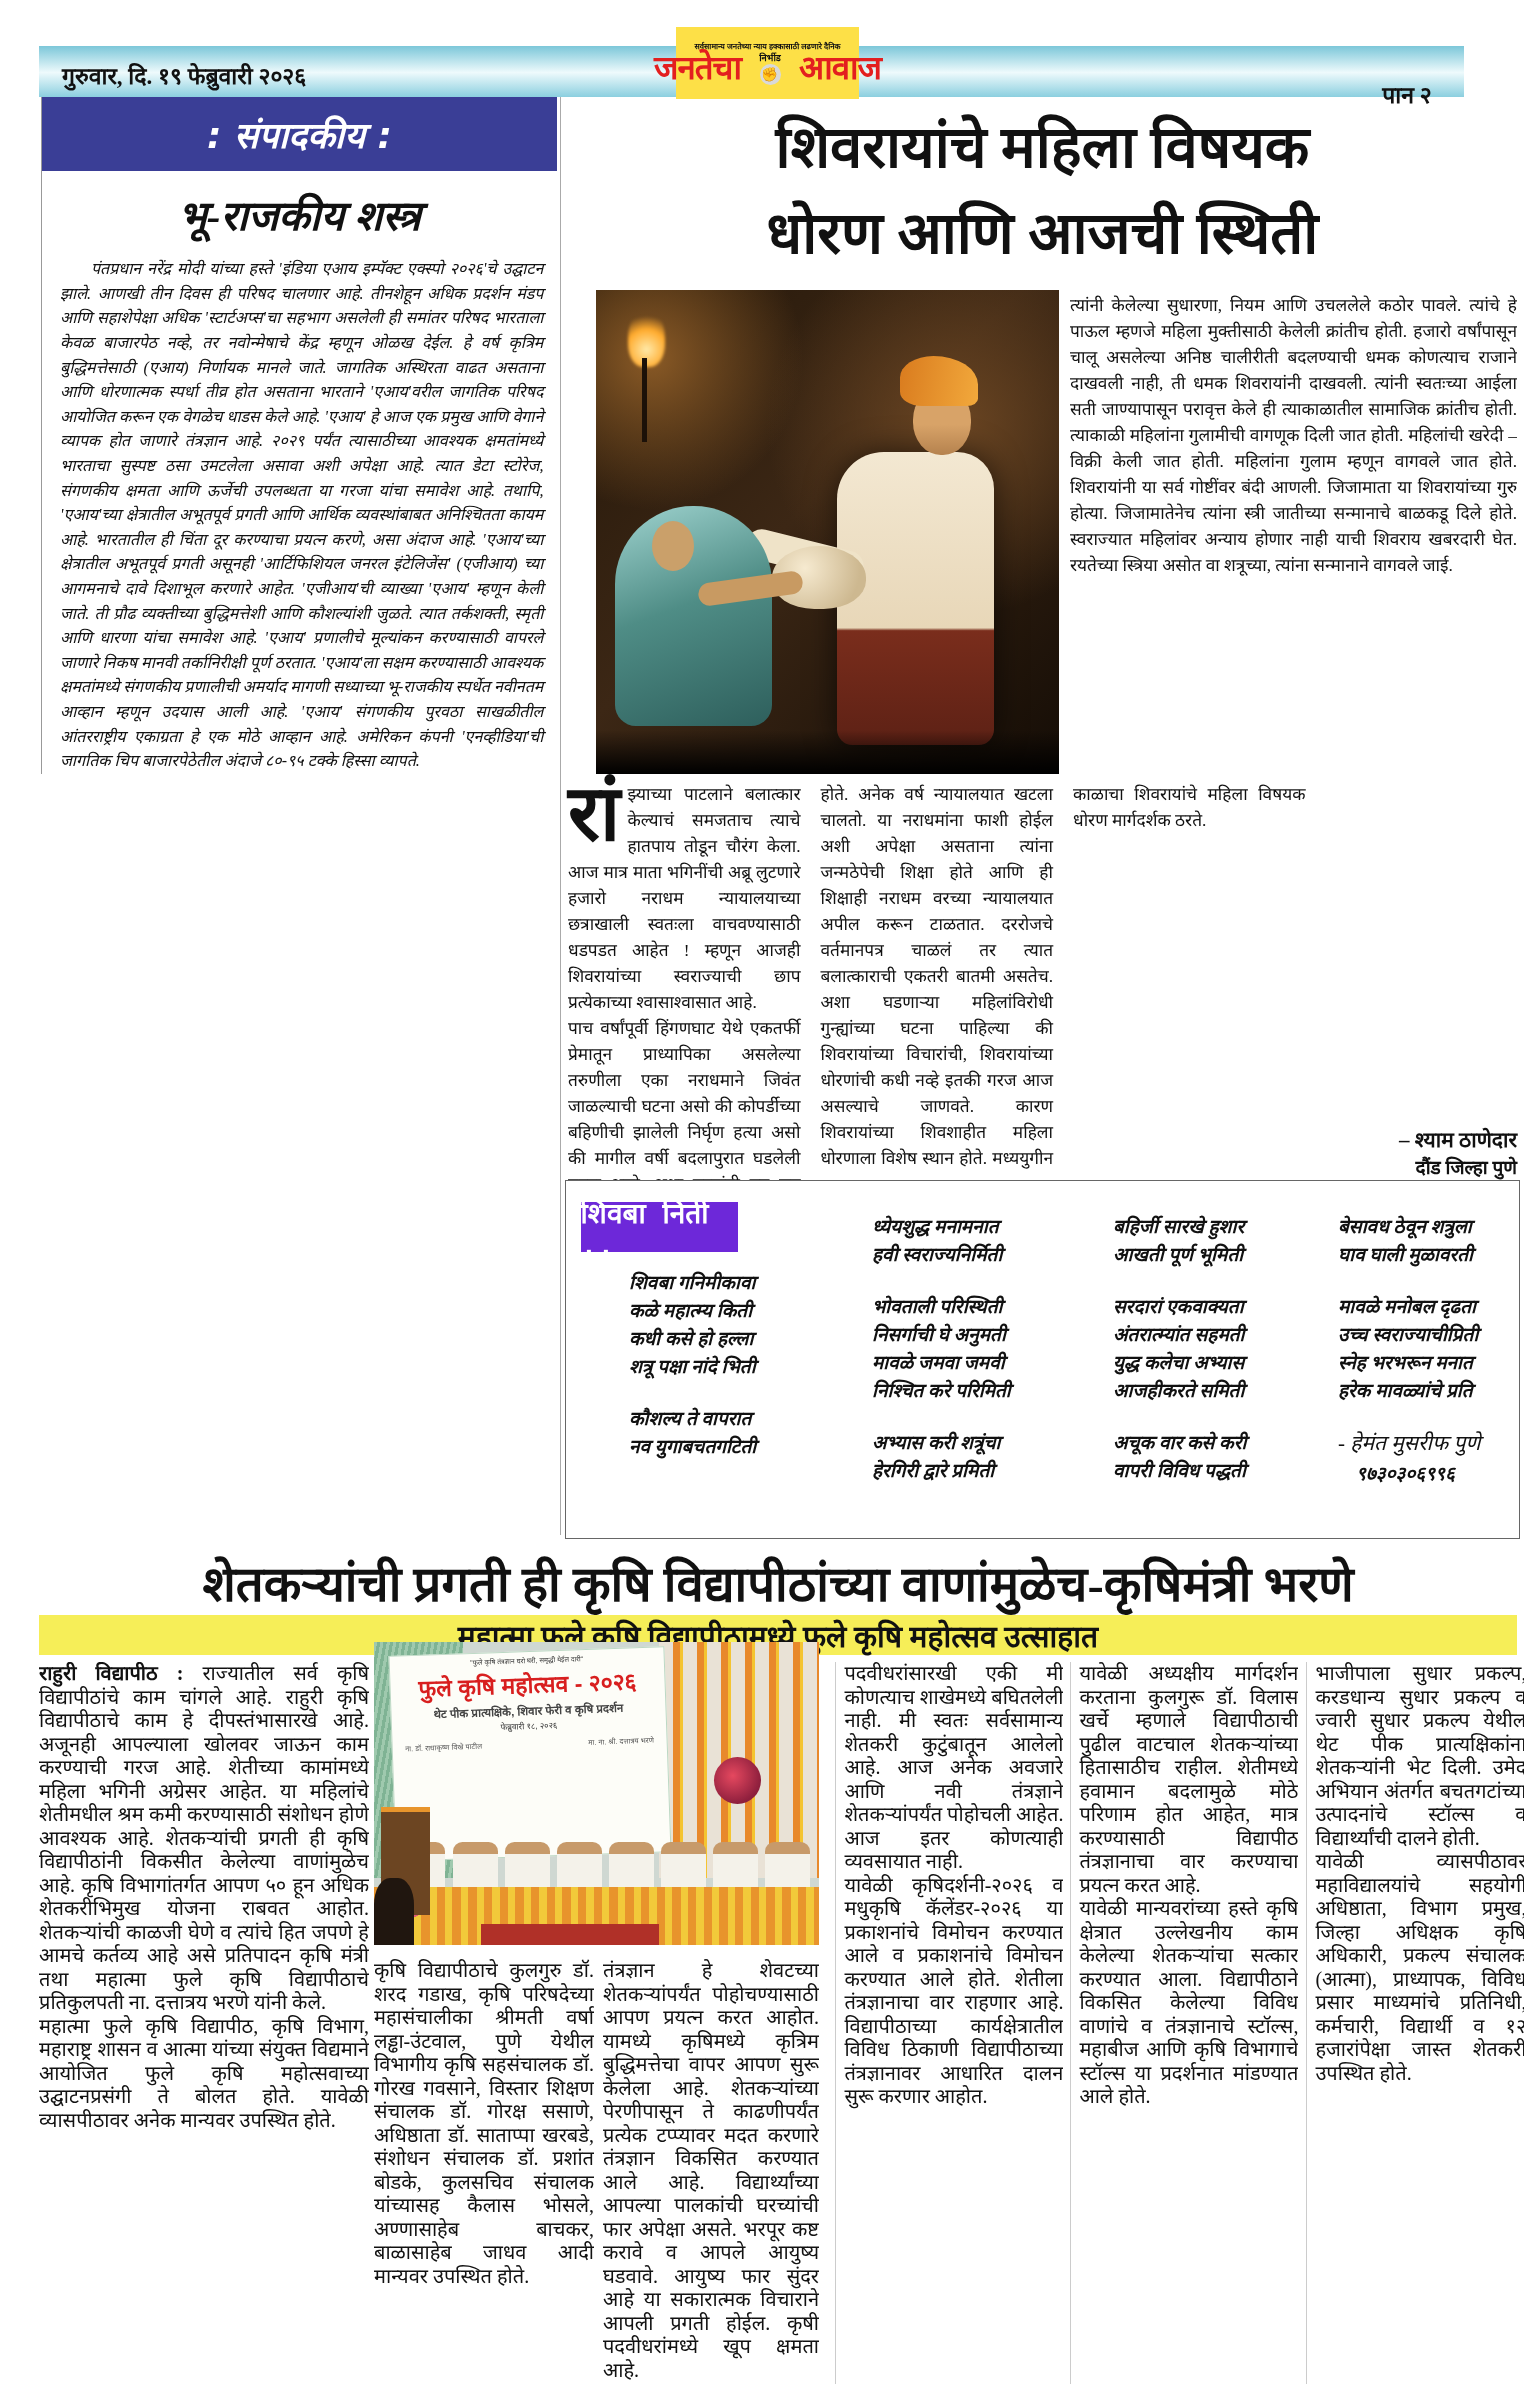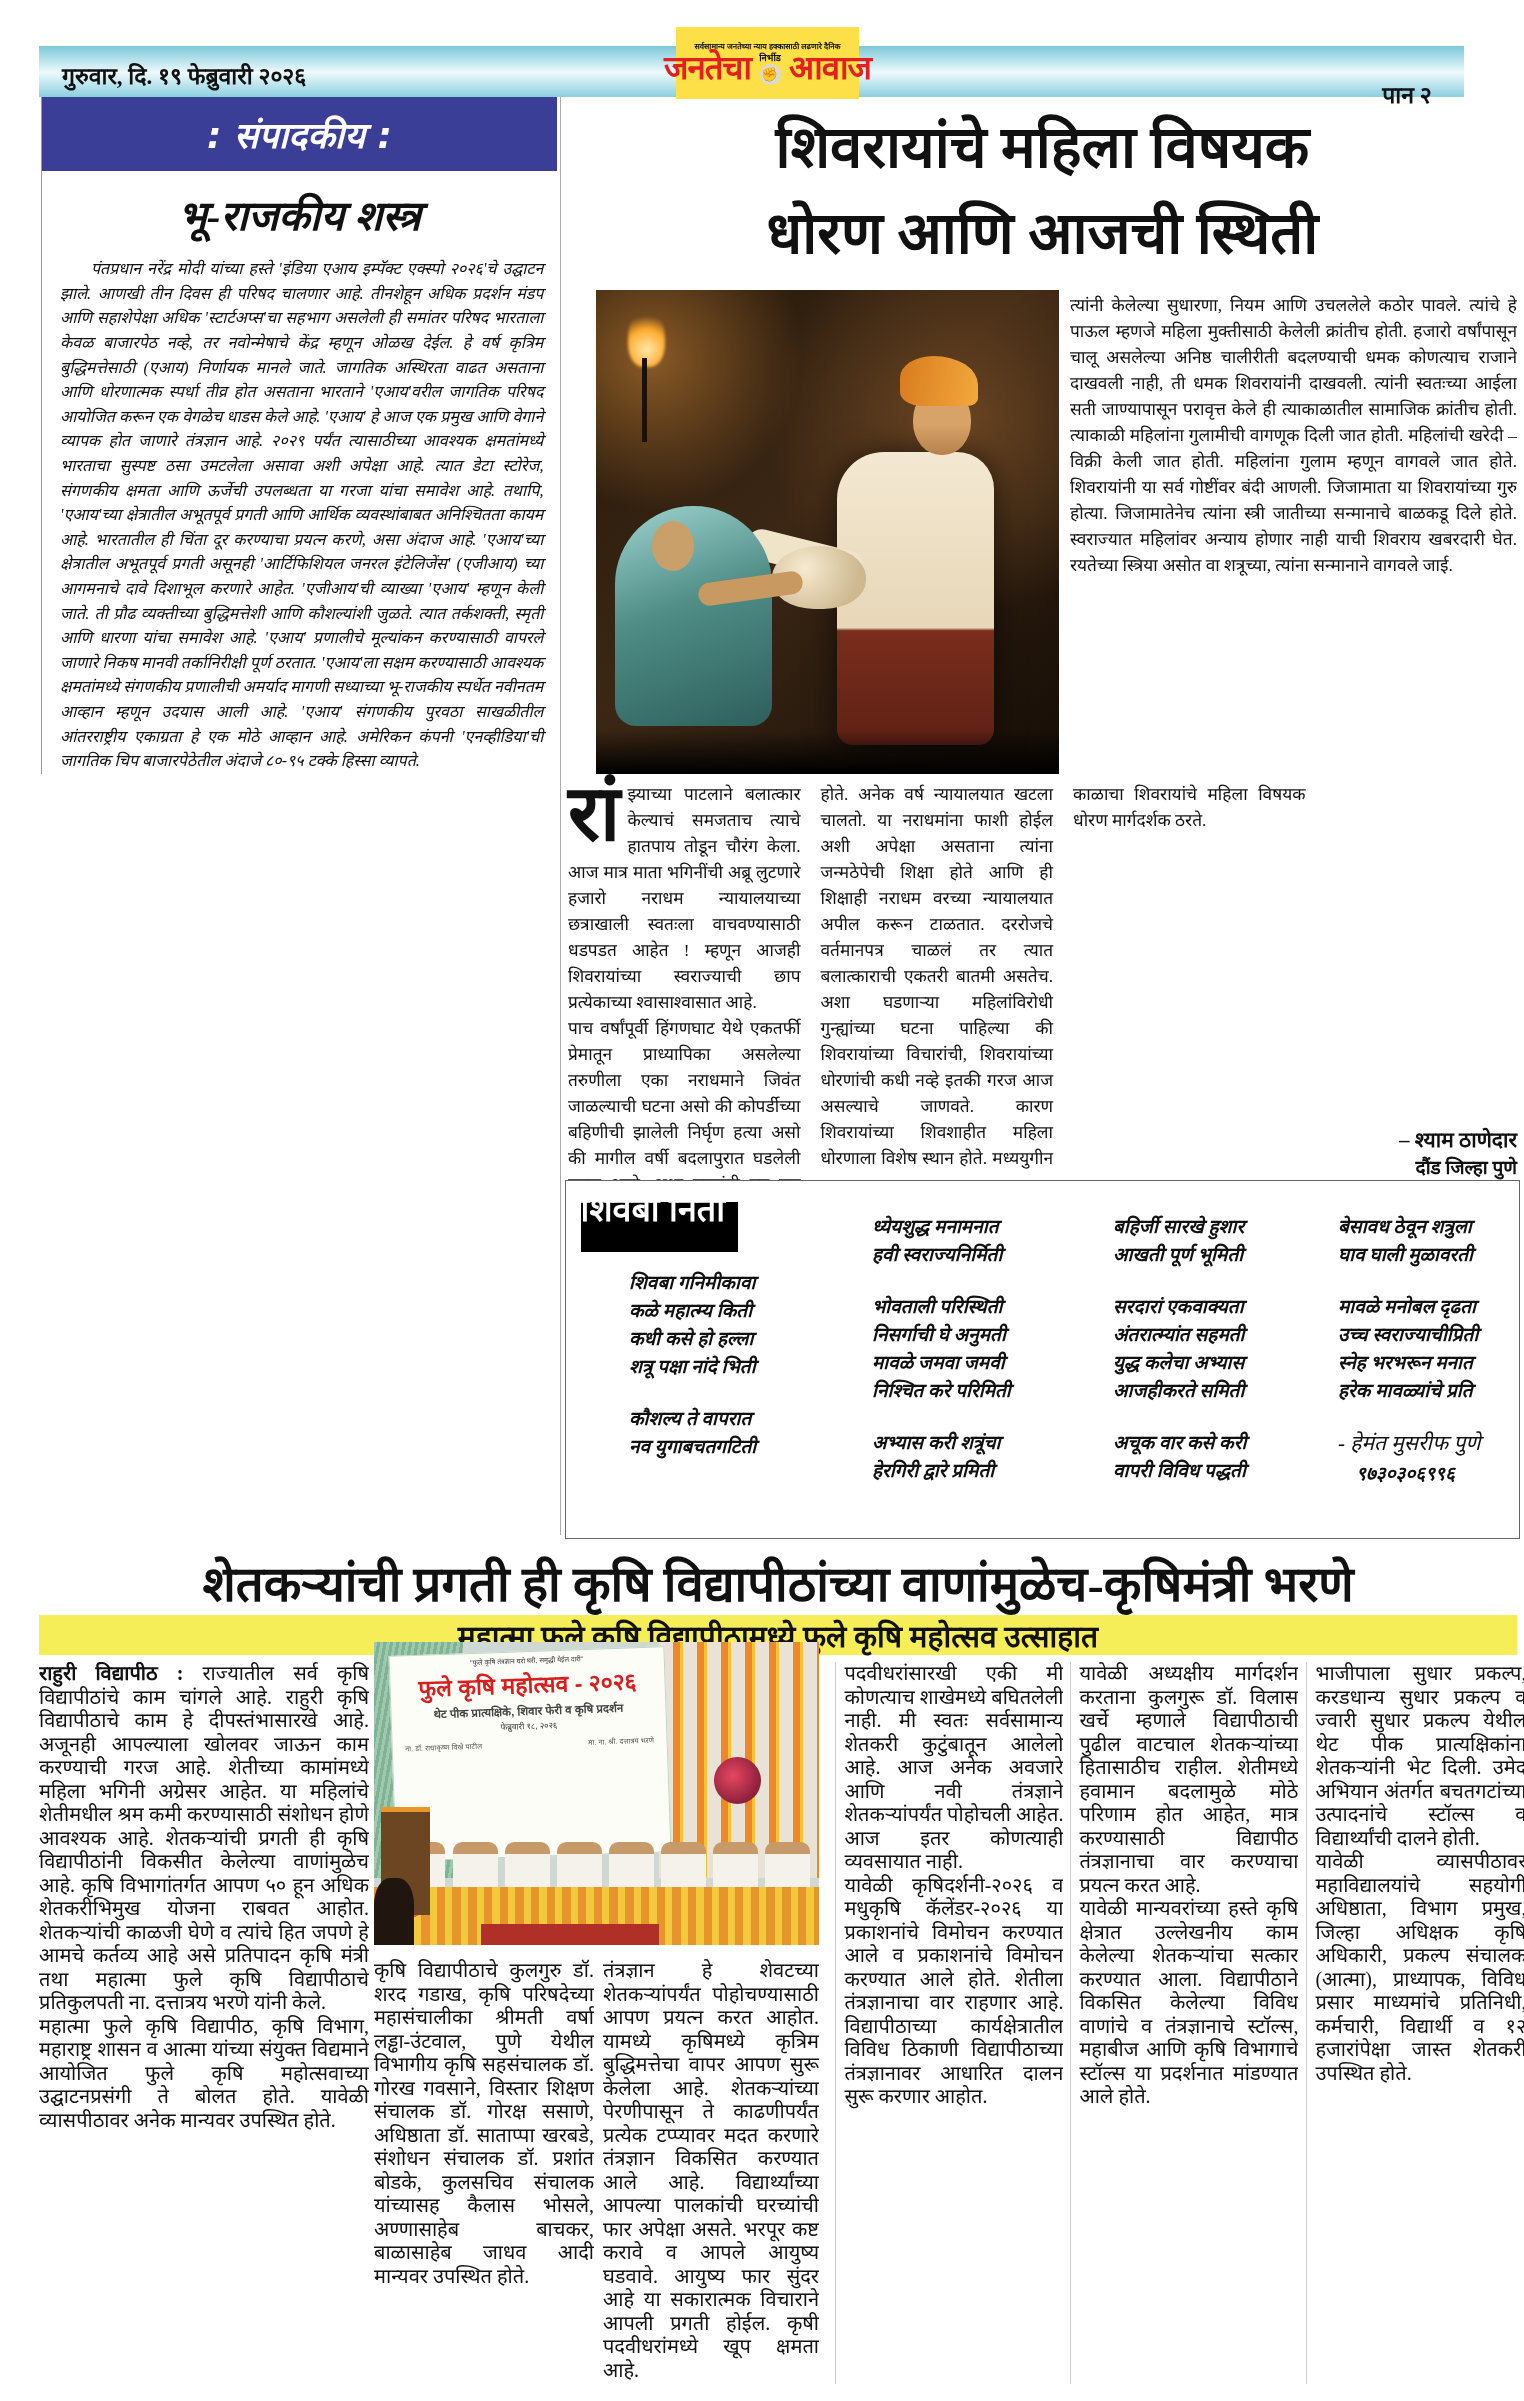--- a/index.html
+++ b/index.html
@@ -8,21 +8,21 @@
   
   .topstrip{position:absolute;left:39px;top:46px;width:1425px;height:51px;
     background:linear-gradient(#7cc7d9 0%,#eefafc 52%,#8bcfdf 100%);}
   .date{position:absolute;left:62px;top:59px;font-size:23px;font-weight:bold;}
   .pagelabel{position:absolute;left:1360px;top:59px;width:94px;text-align:center;font-size:23px;font-weight:bold;margin-top:19px;}
   .masthead{position:absolute;left:676px;top:27px;width:183px;height:72px;background:#fde047;
     display:flex;flex-direction:column;align-items:center;justify-content:center;}
   .tagline{font-size:7.8px;font-weight:bold;color:#111;white-space:nowrap;font-family:"Liberation Sans",sans-serif;}
   .mastrow{display:flex;align-items:center;gap:3.1px;}
   .mastword{color:#e31f1f;font-size:33px;font-weight:bold;line-height:1.05;font-family:"DejaVu Sans",sans-serif;letter-spacing:-1px;}
-  .badgecol{display:flex;flex-direction:column;align-items:center;margin:0 5px;}
+  .badgecol{display:flex;flex-direction:column;align-items:center;margin:0 15px;}
   .badgetext{font-size:9.4px;font-weight:bold;color:#111;}
   .fist{width:21px;height:21px;border-radius:50%;background:#d9d9d9;display:flex;align-items:center;justify-content:center;font-size:13.6px;}
   
   .edcol{position:absolute;left:41px;top:97px;width:515px;border-left:1px solid #999;font-style:italic;}
   .edhead{height:74px;background:#3a3e96;color:#fff;display:flex;align-items:center;justify-content:center;
     font-size:36px;font-weight:bold;font-family:"DejaVu Sans",sans-serif;}
   .edtitle{text-align:center;font-size:41px;font-weight:bold;padding:14.6px 0 10.5px 0;}
   .edbody{padding:5.2px 13.6px 0 18px;font-size:16px;line-height:24.6px;text-align:justify;text-indent:31px;}
   .vrule{position:absolute;left:560px;top:97px;width:1px;height:1438px;background:#aaa;}
   
@@ -53,22 +53,22 @@
   .maincols{position:absolute;left:568px;top:782px;width:485px;height:426px;
     column-count:2;column-gap:20px;font-size:17.3px;line-height:26px;text-align:justify;}
   .dropcap{float:left;font-size:78px;line-height:58px;font-weight:bold;margin:3.1px 7.3px 0 0;}
   .rightcol{position:absolute;left:1070px;top:293px;width:447px;height:821px;
     font-size:17.3px;line-height:26px;text-align:justify;overflow:hidden;}
   .byline{position:absolute;left:1224px;top:1125px;width:293px;text-align:right;font-weight:bold;}
   .byline .b1{font-size:21px;}
   .byline .b2,.byline .b3{font-size:19px;line-height:30px;}
   
   .poembox{position:absolute;left:565px;top:1180px;width:953px;height:357px;border:1.6px solid #666;background:#fff;}
-  .poemtitle{position:absolute;left:14.6px;top:21px;width:157px;height:50px;background:#000000;color:#fff;
-    display:flex;align-items:center;justify-content:center;font-size:34px;font-weight:bold;font-family:Liberation Sans, sans-serif;}
+  .poemtitle{position:absolute;left:14.6px;top:21px;width:157px;height:50px;background:#6d28d9;color:#fff;
+    display:flex;align-items:center;justify-content:center;font-size:28px;font-weight:bold;font-family:Liberation Mono, monospace;}
   .pcol{position:absolute;font-size:19px;line-height:28px;font-weight:bold;font-style:italic;}
   .pcol .stanza{white-space:pre-line;margin-bottom:24px;}
   .pc1{left:63px;top:88px;width:235px;}
   .pc2{left:306px;top:32px;width:225px;}
   .pc3{left:547px;top:32px;width:225px;}
   .pc4{left:772px;top:32px;width:173px;}
   .pcredit-name{font-size:21px;font-weight:normal;font-style:italic;margin-top:4.2px;}
   .pcredit-phone{font-size:19px;font-weight:bold;margin-top:3.1px;padding-left:18px;}
   
   .farmhead{position:absolute;left:39px;top:1549px;width:1478px;text-align:center;font-size:49px;font-weight:bold;}

